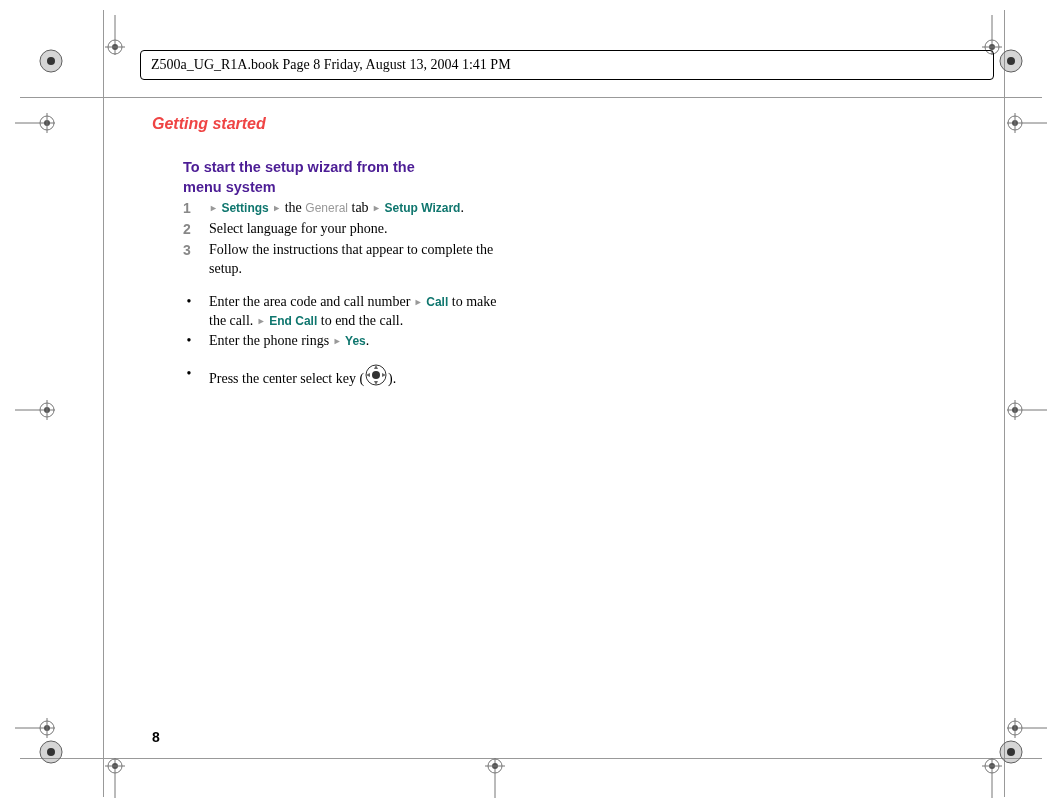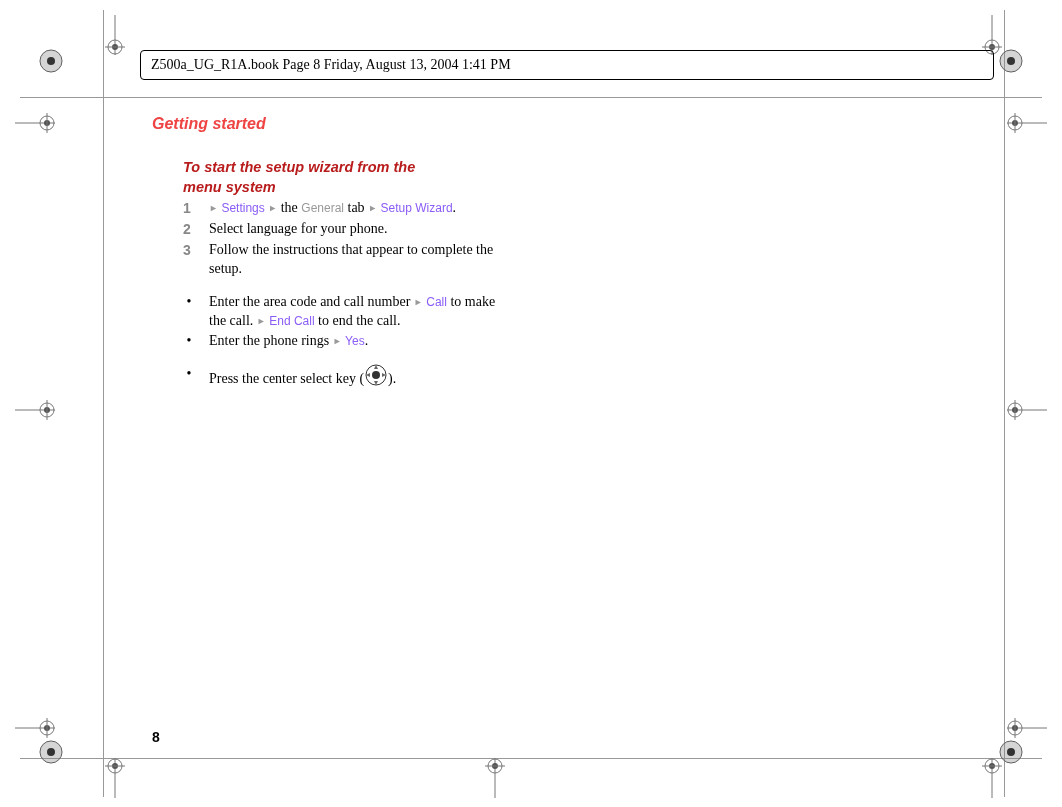--- a/index.html
+++ b/index.html
@@ -55,23 +55,22 @@
       left: 183px;
       top: 158px;
       width: 330px;
       font-size: 14px;
       line-height: 1.35;
     }
     
     .subheading {
       font-family: Arial, sans-serif;
       font-weight: bold;
-      font-style: italic;
       font-size: 14.5px;
-      color: #b91c1c;
+      color: #4c1d95;
       margin-bottom: 2px;
     }
     
     .step-list { list-style: none; margin-bottom: 14px; }
     .step-list li { display: flex; gap: 14px; margin-bottom: 2px; }
     .step-num {
       font-family: Arial, sans-serif;
       font-weight: bold;
       color: #888;
       font-size: 14px;
@@ -79,21 +78,21 @@
       width: 12px;
     }
     .step-text { flex: 1; font-family: 'Times New Roman', serif; }
     
     .bullet-list { list-style: none; margin-bottom: 14px; }
     .bullet-list li { display: flex; gap: 14px; margin-bottom: 2px; }
     .bullet { flex-shrink: 0; width: 12px; text-align: center; }
     .bullet-text { flex: 1; font-family: 'Times New Roman', serif; }
     
     .nav-arrow { font-family: Arial, sans-serif; font-size: 9px; color: #999; position: relative; top: -1px; }
-    .nav-label { font-family: Arial, sans-serif; font-weight: normal; font-size: 12px; color: #8b5cf6; }
+    .nav-label { font-family: Arial, sans-serif; font-weight: bold; font-size: 12px; color: #0f766e; }
     .nav-label-thin { font-family: Arial, sans-serif; font-weight: normal; font-size: 12px; color: #999; }
     
     .center-key-icon {
       display: inline-block;
       vertical-align: middle;
       position: relative;
       top: -2px;
     }
     
     .page-number {

